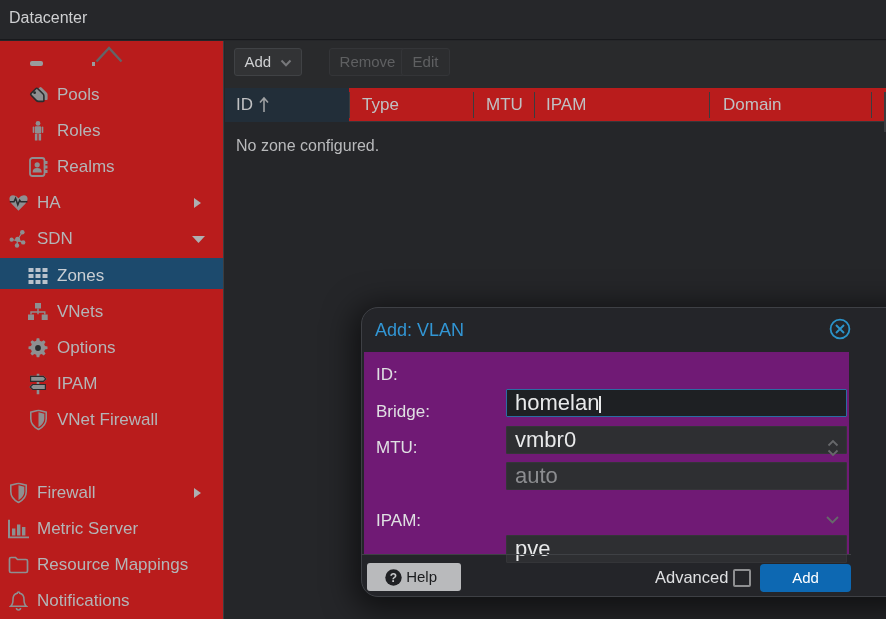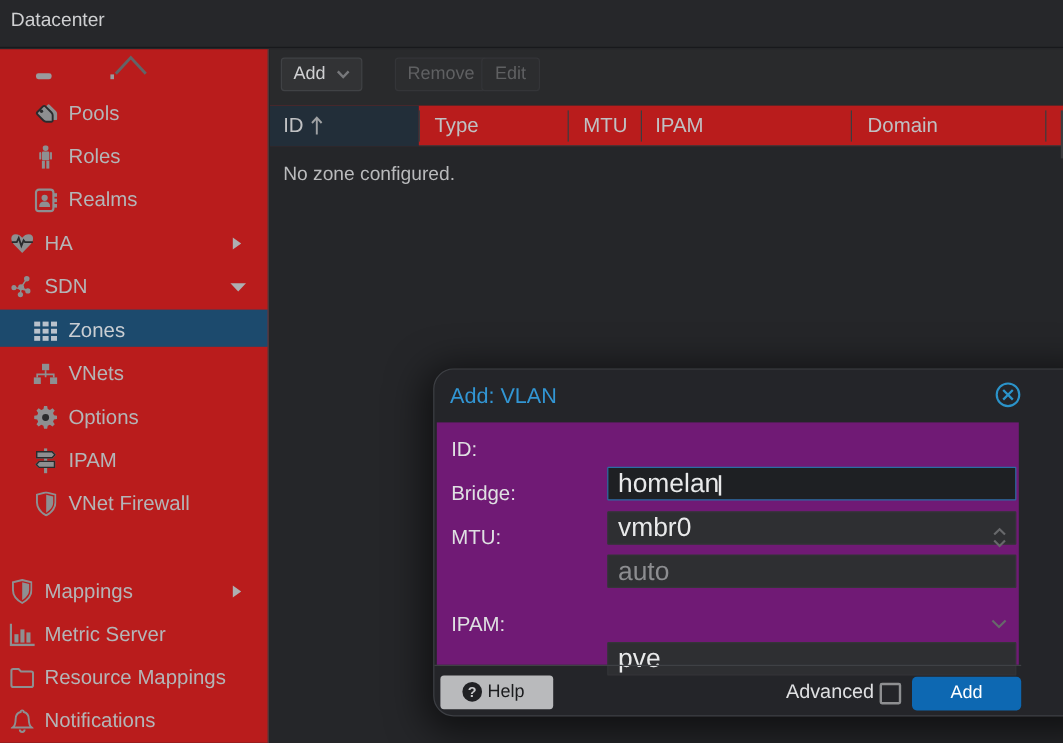--- a/index.html
+++ b/index.html
@@ -209,21 +209,21 @@
       </span>
       <span class="txt">VNet Firewall</span>
     </div>
   <div class="trow l1" style="top:436.20000000000005px">
       <span class="ticon">
         <svg width="17" height="21" viewBox="0 0 17 21">
           <path d="M8.5 0.8 L16.2 2.7 V9.2 Q16.2 15.8 8.5 20 Q0.8 15.8 0.8 9.2 V2.7 Z" fill="none" stroke="#8e8f91" stroke-width="1.6"></path>
           <path d="M8.5 2.8 L14.3 4.2 V9.2 Q14.3 14 8.5 17.7 Z" fill="#8e8f91"></path>
         </svg>
       </span>
-      <span class="txt">Mappings</span>
+      <span class="txt">Firewall</span>
       <svg class="arr" style="left:193px" width="9" height="12">
         <path d="M1 1 L8 6 L1 11 Z" fill="#aeafb1"></path>
       </svg>
     </div>
   <div class="trow l1" style="top:472.40000000000003px">
       <span class="ticon">
         <svg width="21" height="19" viewBox="0 0 21 19">
           <path d="M1 0 V18 H21" stroke="#8e8f91" stroke-width="2" fill="none"></path>
           <rect x="4" y="9" width="3.4" height="7" fill="#8e8f91"></rect>
           <rect x="9" y="5" width="3.4" height="11" fill="#8e8f91"></rect>

